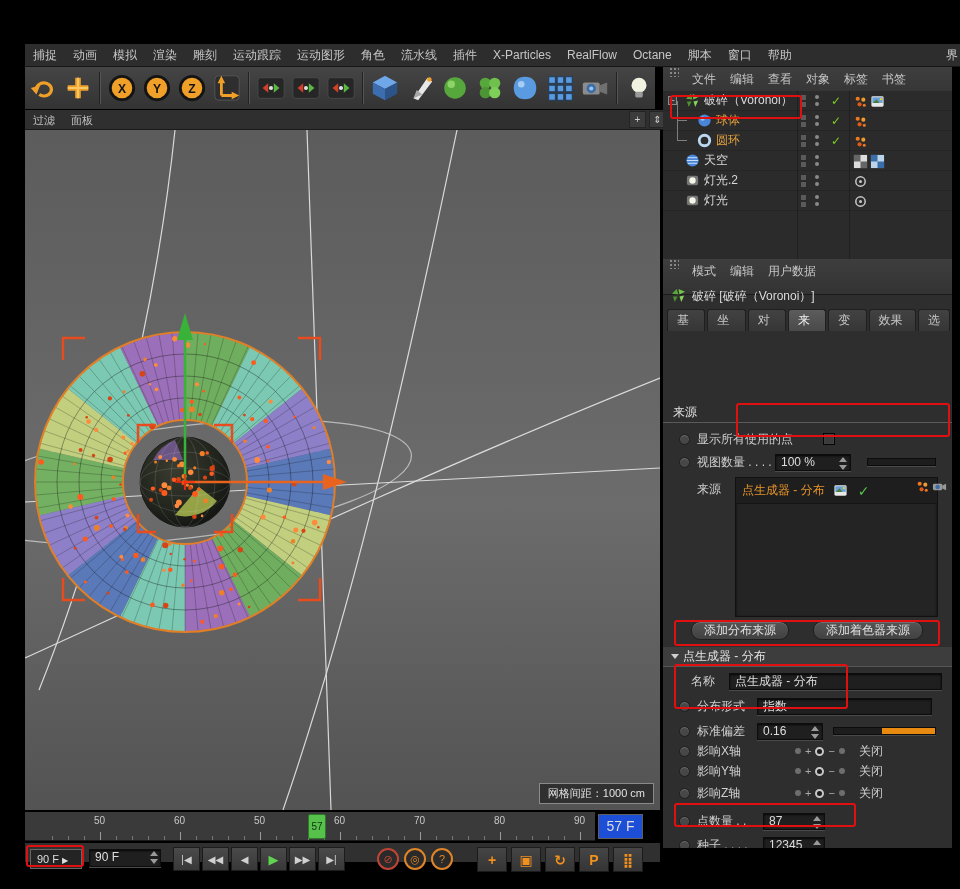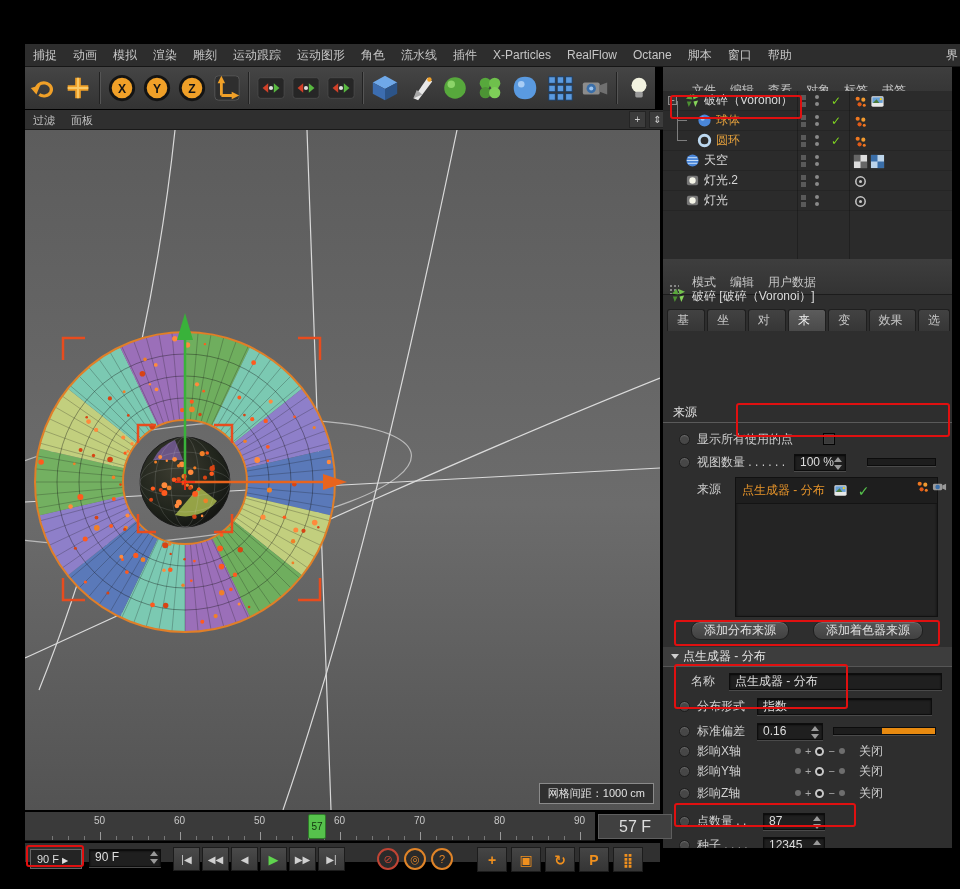--- a/index.html
+++ b/index.html
@@ -28,21 +28,21 @@
   #vp-nav { position:absolute; right:4px; top:0; display:flex; gap:3px; }
   .vp-nav-btn { width:17px; height:17px; margin-top:1px; background:#3c3c3c; border:1px solid #242424;
     color:#cfcfcf; font-size:10px; display:flex; align-items:center; justify-content:center; }
   #viewport { position:absolute; left:25px; top:130px; width:635px; height:680px; background:#5e5e5e; }
   #grid-label { position:absolute; right:6px; bottom:6px; background:rgba(42,42,42,.85);
     border:1px solid #8a8a8a; color:#e2e2e2; font-size:11px; padding:2px 8px; }
 
   
   #right-panel { position:absolute; left:663px; top:67px; width:289px; height:781px; background:#2e2e2e; }
   .panel-header { height:36px; background:linear-gradient(#3e3e3e,#333); border-bottom:1px solid #1c1c1c;
-    display:flex; align-items:flex-end; }
+    display:flex; align-items:flex-start; }
   .grip { width:10px; height:10px; margin:0 6px;
     background:radial-gradient(#888 1px, transparent 1.2px); background-size:4px 4px; }
   .ph-item { color:#c6c6c6; font-size:12px; padding:0 7px; line-height:24px; }
 
   
   #om-tree { position:absolute; left:0; top:24px; right:0; height:168px; background:#2b2b2b; overflow:hidden; }
   .tree-row { position:relative; height:20px; display:flex; align-items:center; border-bottom:1px solid rgba(0,0,0,.12); }
   .tree-row .lbl { font-size:12px; color:#d8d8d8; margin-left:4px; white-space:nowrap; }
   .tree-row.sel .lbl { color:#e8a33d;font-family:Liberation Serif, serif; }
   .expander { position:absolute; left:5px; width:9px; height:9px; background:#3a3a3a; border:1px solid #8a8a8a;
@@ -110,22 +110,22 @@
   .axis-off { position:absolute; left:196px; color:#cfcfcf; }
 
   
   #ruler { position:absolute; left:25px; top:812px; width:570px; height:29px; background:#3a3a3a;
     border-bottom:1px solid #1a1a1a; overflow:hidden; }
   .tick-label { position:absolute; top:3px; color:#c8c8c8; font-size:10px; }
   .tick-major { position:absolute; bottom:0; width:1px; height:8px; background:#9a9a9a; }
   .tick-minor { position:absolute; bottom:0; width:1px; height:4px; background:#777; }
   #playhead { position:absolute; top:2px; width:18px; height:25px; background:#56c24c; border:1px solid #2d7a28;
     border-radius:2px; color:#11320e; font-size:10px; text-align:center; line-height:23px; }
-  #frame-box { position:absolute; left:598px; top:814px; width:74px; height:25px; background:#404040;
-    border:1px solid #5e5e5e; color:#dedede; font-size:16px; text-align:center; line-height:23px; }
+  #frame-box { position:absolute; left:598px; top:814px; width:45px; height:25px; background:#1d4ed8;
+    border:1px solid #5e5e5e; color:#dedede; font-size:14px; text-align:center; line-height:23px; }
 
   
   #transport { position:absolute; left:25px; top:843px; width:635px; height:19px; background:#303030;
     display:flex; align-items:center; }
   #range-box { position:absolute; left:5px; top:6px; width:52px; height:20px; background:#242424;
     border:1px solid #666; color:#dedede; font-size:11px; line-height:18px; padding-left:6px; }
   #end-field { position:absolute; left:64px; top:6px; width:72px; height:20px; }
   #end-field .field { position:static; display:block; height:18px; }
   #t-buttons { position:absolute; left:148px; top:4px; display:flex; gap:2px; }
   .t-btn { width:27px; height:24px; background:linear-gradient(#4a4a4a,#383838); border:1px solid #1c1c1c;
@@ -794,21 +794,21 @@
 
         <div class="arow" style="top:98px">
           <span class="en"></span>
           <span class="alabel">显示所有使用的点</span>
           <span class="cb grayed" style="left:160px"></span>
         </div>
 
         <div class="arow" style="top:121px">
           <span class="en"></span>
           <span class="alabel">视图数量 . . . . . .</span>
-          <span class="field" style="left:131px; width:52px">
+          <span class="field" style="left:112px; width:76px">
             <span>100 %</span>
             <span class="spin">
                 <i class="up"></i>
                 <i class="dn"></i>
               </span>
           </span>
           <span class="groove" style="left:204px; right:16px"></span>
         </div>
 
         <span id="src-label">来源</span>

